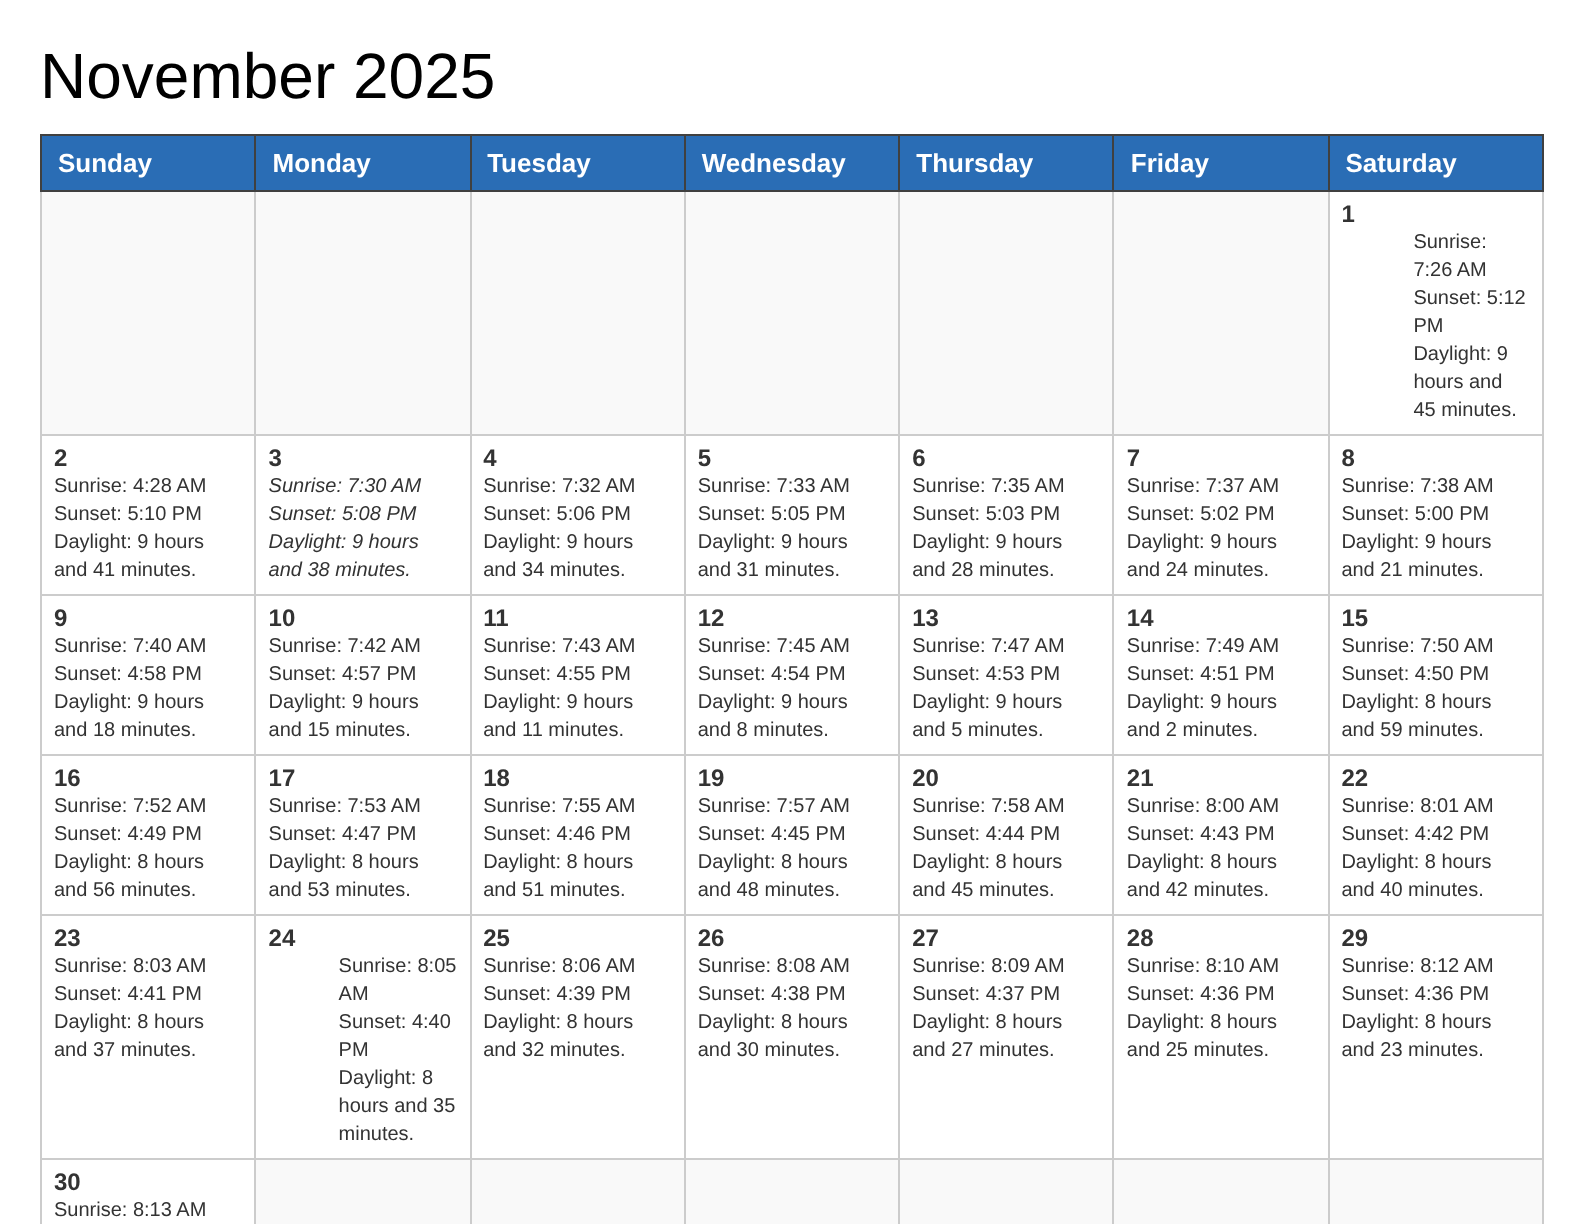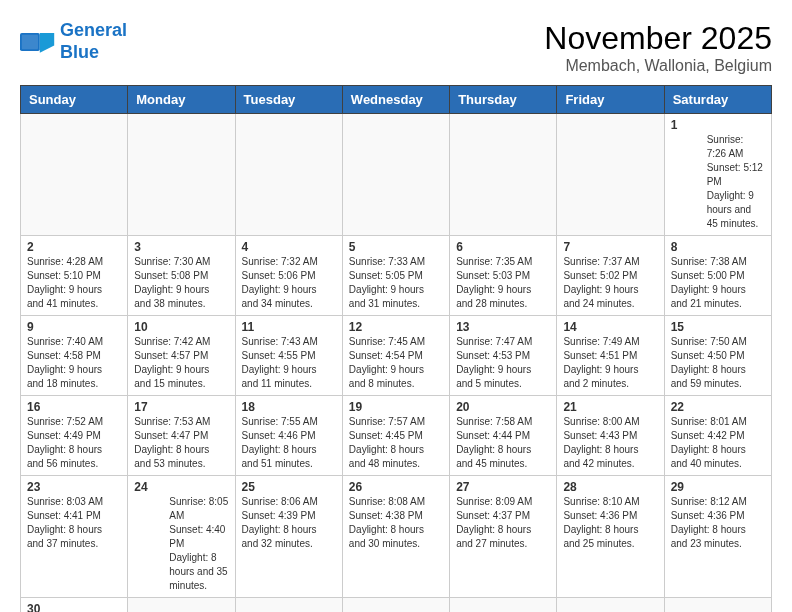--- a/index.html
+++ b/index.html
@@ -85,34 +85,22 @@
       background: #f9f9f9;
     }
     .calendar tr:last-child td {
       height: 80px;
     }
   </style>
 </head>
 <body>
 
 <div class="header-area">
-  <div class="logo">
-    <svg class="logo-icon" viewBox="0 0 40 32" xmlns="http://www.w3.org/2000/svg">
-      <rect x="0" y="6" width="22" height="20" rx="2" fill="#1a73c5"></rect>
-      <polygon points="22,6 38,6 38,20 22,28" fill="#1a9ad7"></polygon>
-      <rect x="2" y="8" width="18" height="16" rx="1" fill="#fff" opacity="0.15"></rect>
-    </svg>
-    <div class="logo-text">
-      <span>General</span><br>
-      <span style="color:#1a73c5; font-weight:bold;">Blue</span>
-    </div>
-  </div>
   <div class="title-area">
     <div class="month-title">November 2025</div>
-    <div class="location-title">Membach, Wallonia, Belgium</div>
   </div>
 </div>
 
 <table class="calendar">
   <thead>
     <tr>
     <th>Sunday</th>
         <th>Monday</th>
         <th>Tuesday</th>
         <th>Wednesday</th>
@@ -138,21 +126,21 @@
       </tr>
       <tr>
         <td>
           <span class="date-number">2</span>
           <div class="cell-content" style="white-space: pre-line;">Sunrise: 4:28 AM
 Sunset: 5:10 PM
 Daylight: 9 hours and 41 minutes.</div>
         </td>
         <td>
           <span class="date-number">3</span>
-          <div class="cell-content" style="white-space: pre-line;">Sunrise: 7:30 AM
+          <div class="cell-content" style="white-space: pre-line; font-style: italic;">Sunrise: 7:30 AM
 Sunset: 5:08 PM
 Daylight: 9 hours and 38 minutes.</div>
         </td>
         <td>
           <span class="date-number">4</span>
           <div class="cell-content" style="white-space: pre-line;">Sunrise: 7:32 AM
 Sunset: 5:06 PM
 Daylight: 9 hours and 34 minutes.</div>
         </td>
         <td>

